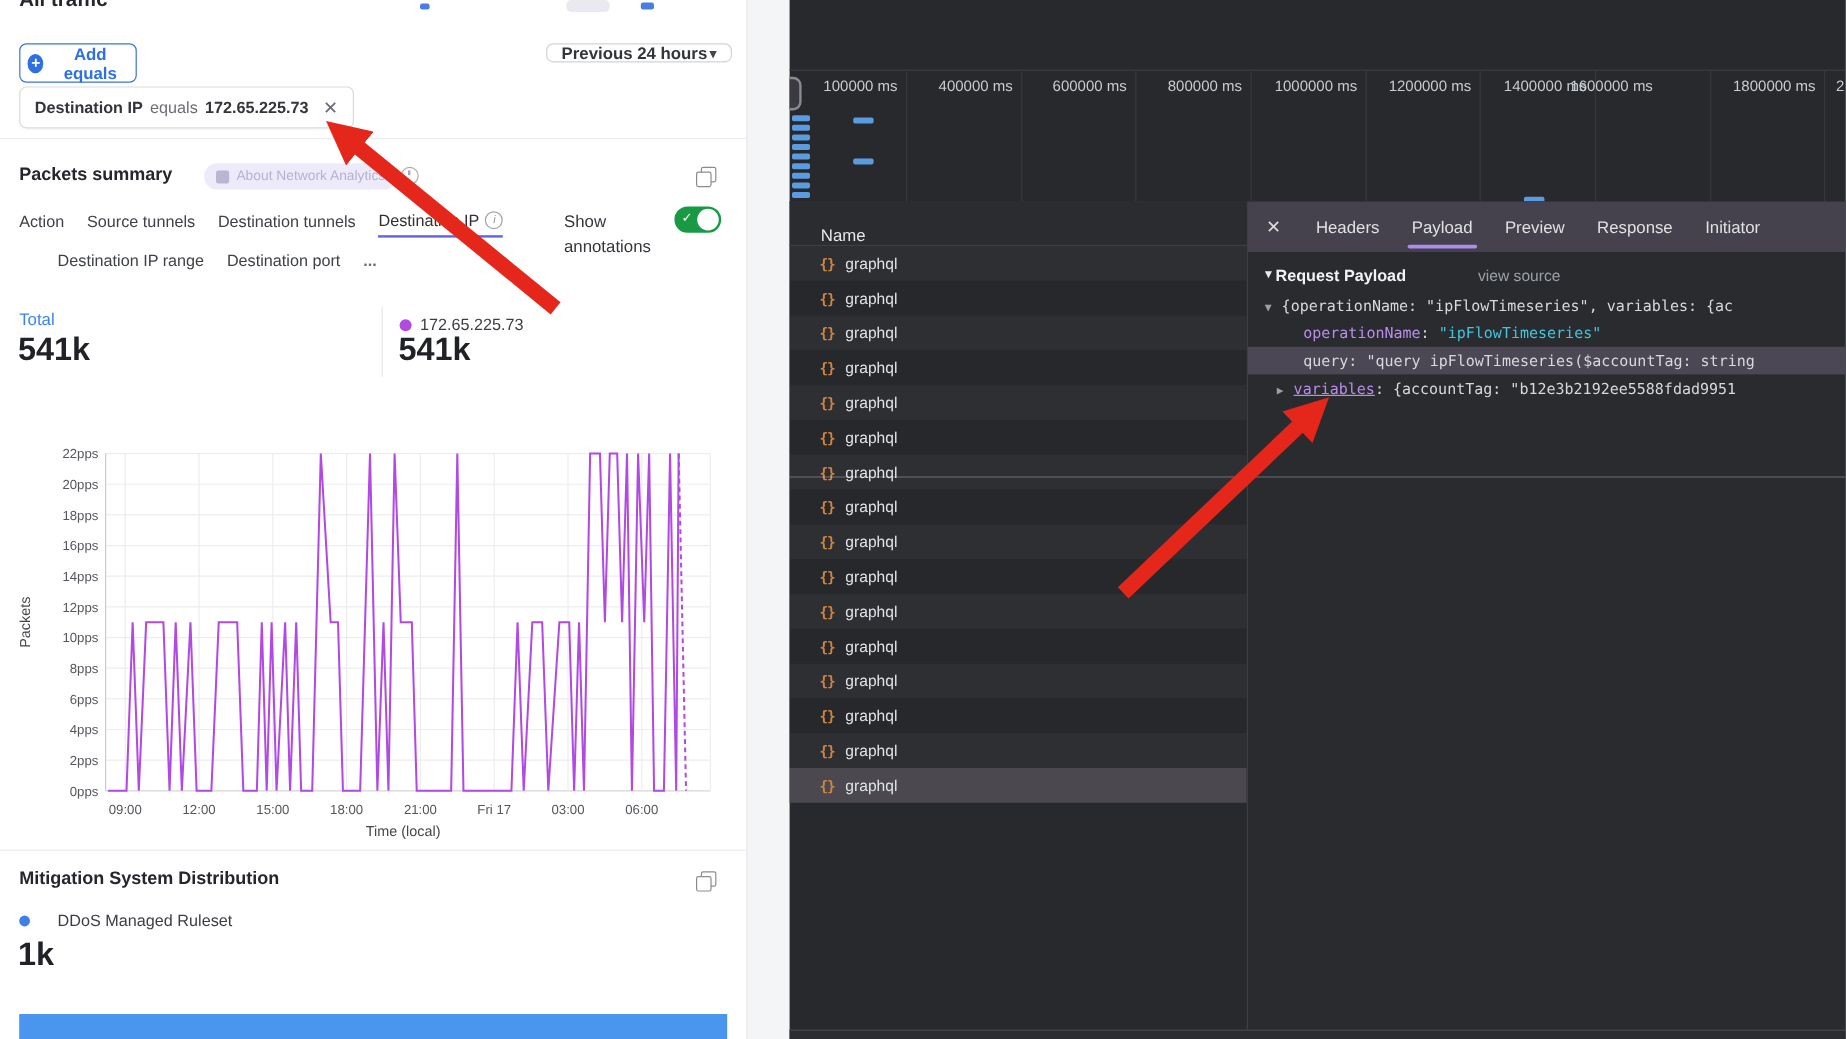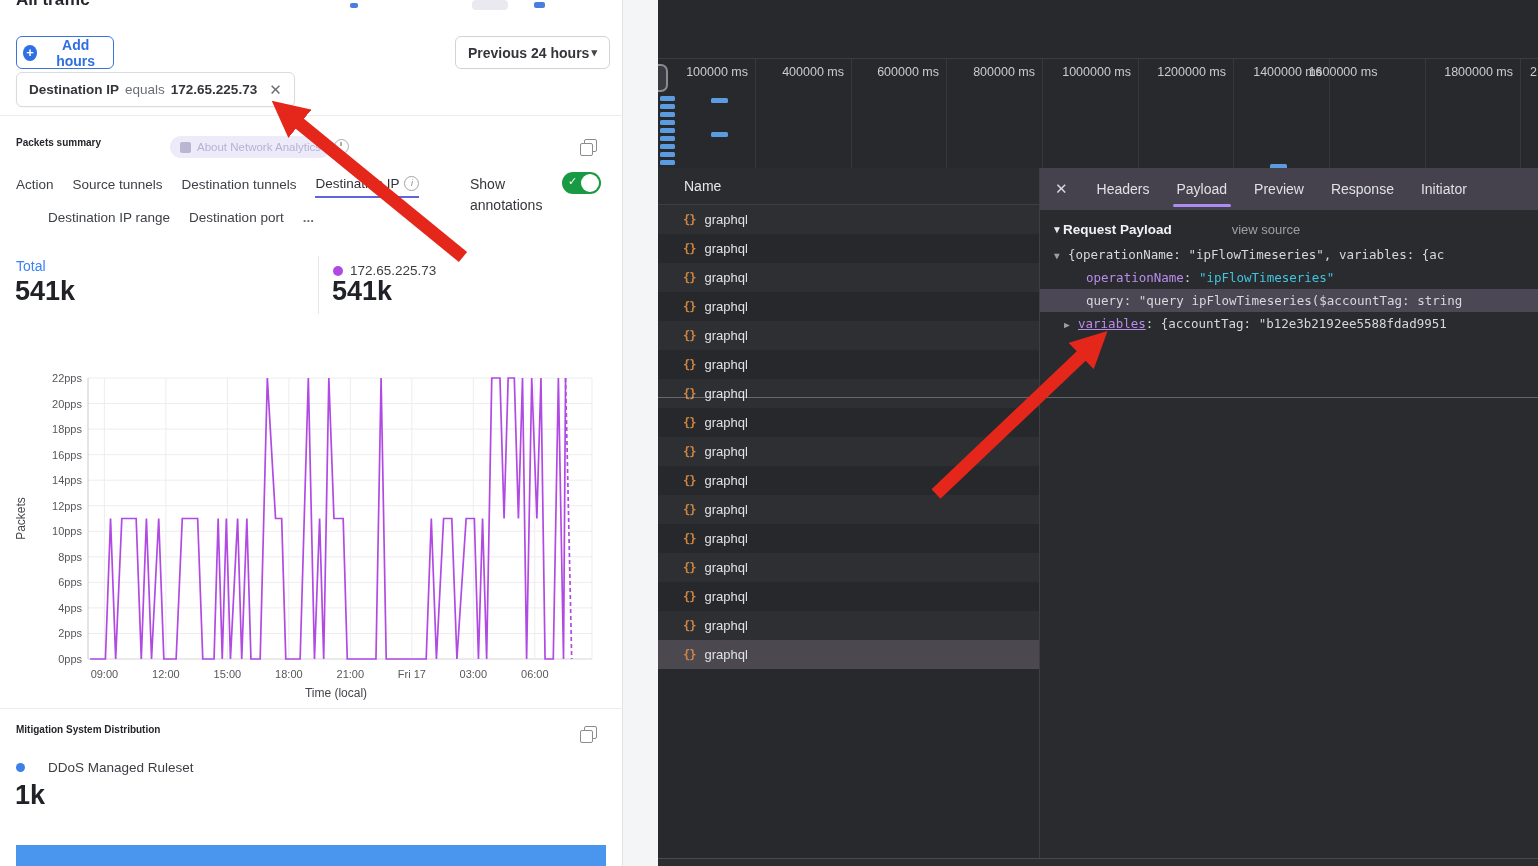--- a/index.html
+++ b/index.html
@@ -6,28 +6,28 @@
   .stage{position:relative;width:1538px;height:866px;overflow:hidden;background:#f2f3f5;}
   
   .left{position:absolute;left:0;top:0;width:658px;height:866px;background:#f4f5f7;}
   .card{position:absolute;left:0;top:0;width:622px;height:866px;background:#fff;border-right:1px solid #e3e3e6;overflow:hidden;}
   .cut-title{position:absolute;left:16px;top:-10px;font-size:17px;font-weight:bold;color:#24262b;}
   .frag-pill{position:absolute;background:#e9e9ef;border-radius:4px;}
   .frag-blue{position:absolute;background:#4a7de0;border-radius:2px;}
   .btn{box-sizing:border-box;position:absolute;display:flex;align-items:center;background:#fff;border-radius:6px;font-size:14px;cursor:pointer;}
   .add-filter{left:16px;top:36px;width:98px;height:33px;border:1px solid #3b74dd;color:#2f6fe4;justify-content:center;gap:7px;font-weight:bold;}
   .plus-circle{display:inline-flex;width:16px;height:16px;border-radius:50%;background:#2f6fe4;color:#fff;font-size:13px;line-height:15px;align-items:center;justify-content:center;font-weight:bold;}
-  .range-select{left:455px;top:36px;width:155px;height:33px;border:1px solid #d2d3d6;color:#33353a;justify-content:space-between;padding:0 12px;font-weight:600;}
+  .range-select{left:455px;top:36px;width:155px;height:16px;border:1px solid #d2d3d6;color:#33353a;justify-content:space-between;padding:0 12px;font-weight:600;}
   .caret{font-size:11px;color:#43454a;}
   .chip{position:absolute;left:16px;top:72px;height:33px;display:flex;align-items:center;gap:6px;border:1px solid #dadbde;border-radius:6px;background:#fff;padding:0 12px;font-size:13.5px;box-shadow:0 1px 2px rgba(0,0,0,.04);}
   .chip-field{color:#33353a;font-weight:600;}
   .chip-op{color:#6b6e74;}
   .chip-x{margin-left:6px;color:#696c72;font-size:15px;cursor:pointer;}
   .hdiv{position:absolute;left:0;width:622px;height:1px;background:#ececee;}
-  .sec-title{position:absolute;left:16px;font-size:10px;font-weight:bold;color:#24262b;}
+  .sec-title{position:absolute;left:16px;font-size:15px;font-weight:bold;color:#24262b;}
   .about-badge{position:absolute;left:170px;top:136px;height:22px;display:flex;align-items:center;gap:6px;background:#edebfa;border-radius:11px;padding:0 10px;font-size:11.5px;color:#b5b1d4;}
   .about-badge .bicon{width:11px;height:11px;border-radius:2px;background:#8f8bb1;opacity:.55;}
   .clock-icon{position:absolute;left:334px;top:139px;width:13px;height:13px;border:1.5px solid #a9abb0;border-radius:50%;}
   .clock-icon:after{content:"";position:absolute;left:5px;top:2px;width:1.5px;height:4px;background:#a9abb0;}
   .popout{position:absolute;width:11px;height:11px;border:1.5px solid #8a8c91;border-radius:2px;}
   .popout:before{content:"";position:absolute;left:-5px;top:3px;width:11px;height:11px;border:1.5px solid #8a8c91;border-radius:2px;background:#fff;}
   .tabs{position:absolute;left:16px;display:flex;gap:19px;font-size:13.5px;color:#3e4147;}
   .tab{cursor:pointer;padding-bottom:5px;display:flex;align-items:center;gap:5px;}
   .tab.active{color:#2f3136;border-bottom:2px solid #6065dd;}
   .info-icon{display:inline-block;width:13px;height:13px;border:1px solid #a2a4a9;border-radius:50%;color:#8b8d92;font-size:9px;text-align:center;line-height:13px;font-style:italic;}
@@ -51,21 +51,21 @@
   .pill.active{background:#4e4660;border-color:#8d7ab8;}
   .cbrow{position:absolute;left:0;top:30px;width:880px;height:28px;display:flex;align-items:center;gap:28px;padding-left:13px;box-sizing:border-box;font-size:14px;color:#dadce0;}
   .cbitem{display:flex;align-items:center;gap:8px;cursor:pointer;}
   .cbbox{width:14px;height:14px;border:1.5px solid #7c7c84;border-radius:3px;background:transparent;}
   .dt-hline{position:absolute;left:0;width:880px;height:1px;background:#3c3c40;}
   .timeline{position:absolute;left:0;top:59px;width:880px;height:109px;overflow:hidden;}
   .ruler-line{position:absolute;top:0;width:1px;height:109px;background:#38383c;}
   .ruler-label{position:absolute;top:6px;font-size:12.5px;color:#c9ccd0;}
   .wmark{position:absolute;height:5px;border-radius:1.5px;}
   .tl-frag{position:absolute;left:-6px;top:5px;width:12px;height:24px;border:2px solid #8a8a92;border-radius:7px;background:#3a3a40;}
-  .name-header{position:absolute;left:0;top:168px;width:421px;height:37px;background:#2b2c2f;border-bottom:1px solid #3f3f43;box-sizing:border-box;font-size:14px;color:#e6e8eb;display:flex;align-items:center;padding-left:26px;}
+  .name-header{position:absolute;left:0;top:168px;width:421px;height:37px;background:#2b2c2f;border-bottom:1px solid #3f3f43;box-sizing:border-box;font-size:14px;color:#e6e8eb;display:flex;align-items:flex-end;padding-left:26px;}
   .rows{position:absolute;left:0;top:205px;width:381px;}
   .req-row{height:29px;display:flex;align-items:center;gap:9px;padding-left:25px;font-size:13px;color:#dfe2e6;cursor:pointer;}
   .req-row.alt{background:#2e2f33;}
   .req-row.plain{background:#27282b;}
   .req-row.selected{background:#4b484f;}
   .req-icon{color:#cf8542;font-family:"DejaVu Sans Mono",monospace;font-size:12px;font-weight:bold;letter-spacing:-1px;}
   .detail{position:absolute;left:381px;top:168px;width:499px;height:698px;border-left:1px solid #3f3f43;background:#2a2b2e;box-sizing:border-box;}
   .detail-tabs{height:42px;background:#45414d;display:flex;align-items:center;gap:27px;padding-left:15px;font-size:14px;color:#dfe1e4;}
   .dtab{cursor:pointer;position:relative;height:100%;display:flex;align-items:center;}
   .dtab.active:after{content:"";position:absolute;left:-4px;right:-4px;bottom:3px;height:3px;border-radius:2px;background:#ab8df2;}
@@ -92,21 +92,21 @@
 
   <section class="left">
     <div class="card">
       <div class="cut-title">All traffic</div>
       <div class="frag-blue" style="left:350px;top:3px;width:8px;height:5px;"></div>
       <div class="frag-pill" style="left:472px;top:0;width:36px;height:10px;"></div>
       <div class="frag-blue" style="left:534px;top:2px;width:11px;height:6px;"></div>
 
       <button class="btn add-filter">
         <span class="plus-circle">+</span>
-        <span>Add hours</span>
+        <span>Add equals</span>
       </button>
       <button class="btn range-select">
         <span>Previous 24 hours</span>
         <span class="caret">▾</span>
       </button>
 
       <div class="chip">
         <span class="chip-field">Destination IP</span>
         <span class="chip-op">equals</span>
         <span class="chip-field">172.65.225.73</span>

